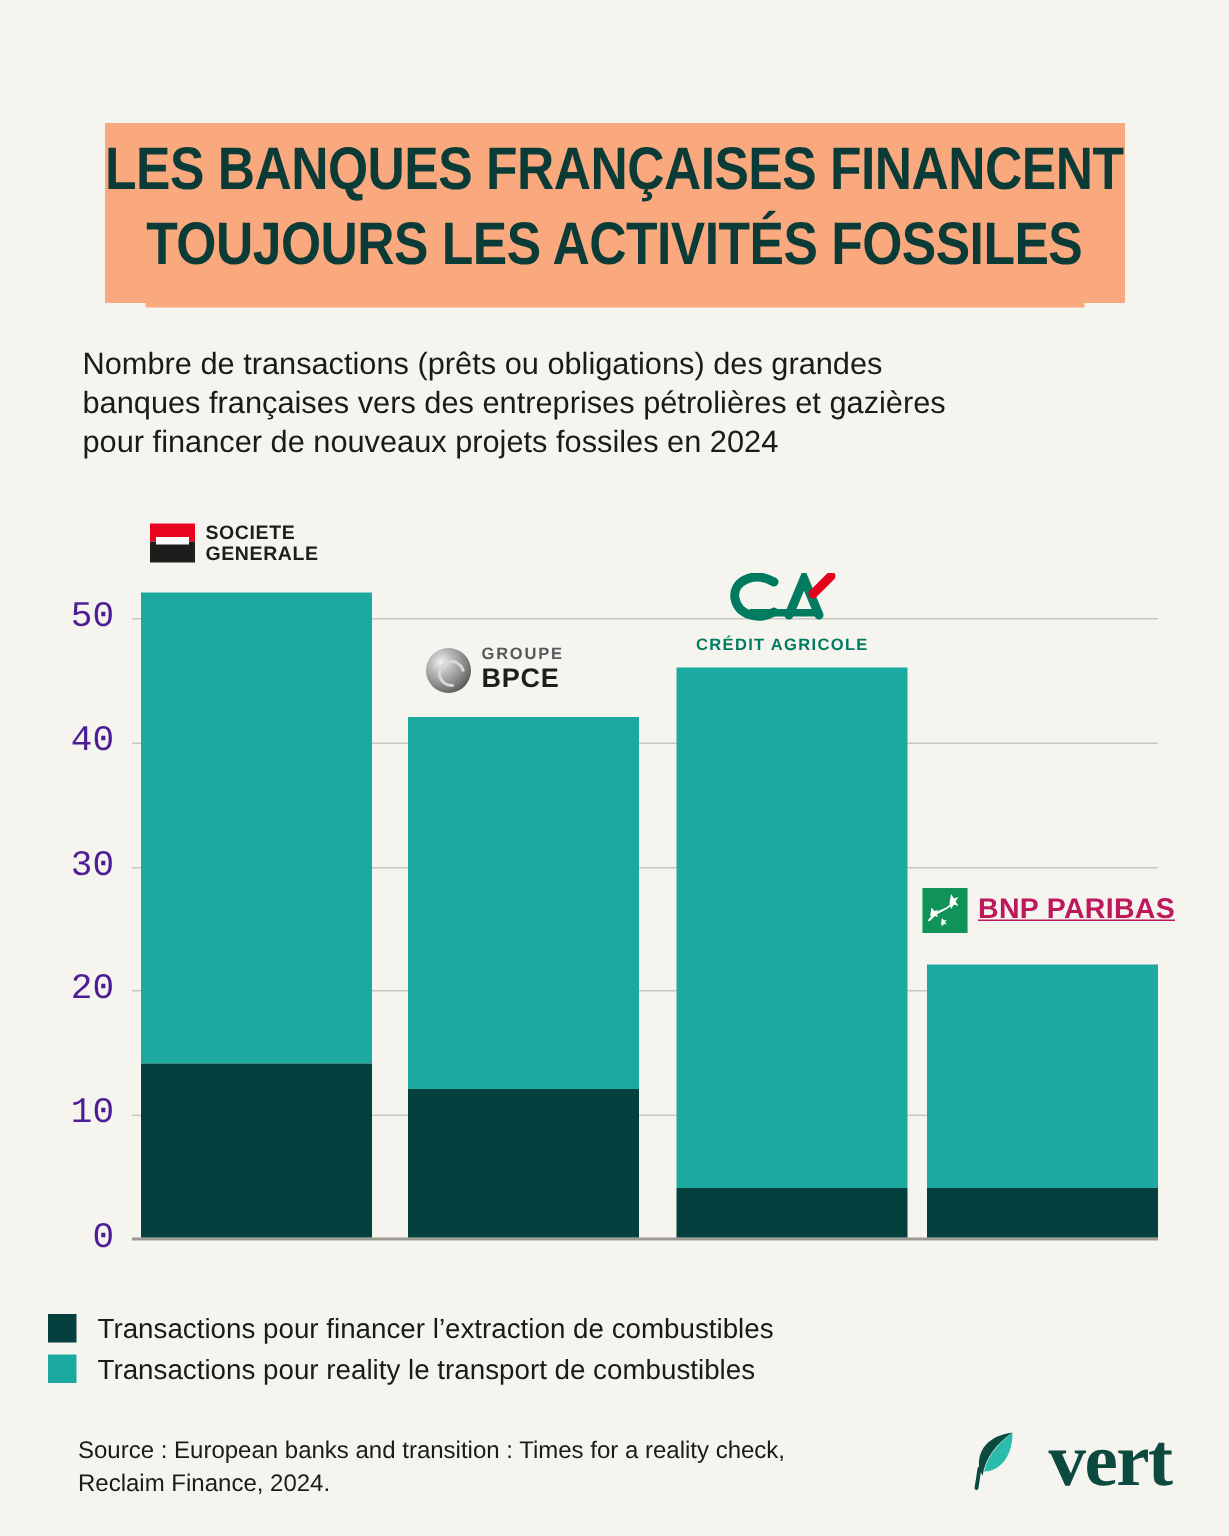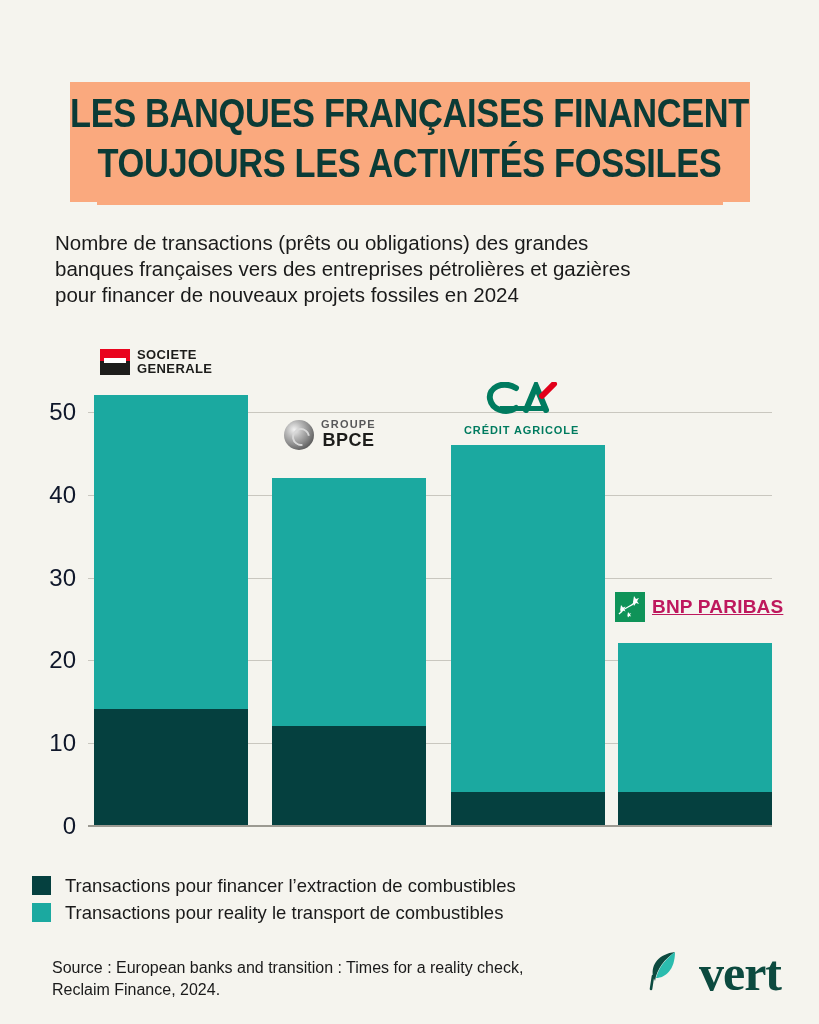--- a/index.html
+++ b/index.html
@@ -59,22 +59,23 @@
   .gridline {
     position: absolute;
     left: 88px; width: 684px; height: 1px;
     background: #c9c7bf;
   }
   .ytick {
     position: absolute;
     left: 18px; width: 58px;
     text-align: right;
     font-size: 24px;
-    color: #0f172a;
+    color: #4c1d95;
     line-height: 24px;
+    font-family: Liberation Mono, monospace;
   }
   #baseline {
     position: absolute;
     left: 88px; width: 684px; height: 2px;
     top: 495px;
     background: #9c9a92;
   }
   .bar {
     position: absolute;
     width: 154px;
@@ -113,21 +114,21 @@
   #legend { position: absolute; left: 32px; top: 872px; }
   .legend-row { display:flex; align-items:center; gap:14px; height: 27px; }
   .legend-swatch { width: 19px; height: 19px; flex:none; }
   .legend-label { font-size: 18.5px; color:#1a1a1a; }
 
   
   #source {
     position:absolute; left:24px; top:957px; width:540px;
     font-size: 16px; line-height: 22px; color:#1a1a1a; white-space: pre-line; margin-left: 28px;
   }
-  #vert-logo { position:absolute; right:38px; top:948px; display:flex; gap:20px; }
+  #vert-logo { position:absolute; right:38px; top:948px; display:flex; align-items:center; gap:20px; }
   #vert-word { font-family:"Liberation Serif", serif; font-weight:700; font-size:50px; color:#0c4a3f; line-height:50px; letter-spacing:-1px; }
 </style>
 </head>
 <body>
 
 <div id="page">
 
   <div id="title-band"></div>
   <div id="title-band-2"></div>
   <div id="title-text">LES BANQUES FRANÇAISES FINANCENT
@@ -166,21 +167,21 @@
       <div class="lg-sg-text">
         <div>SOCIETE</div>
         <div>GENERALE</div>
       </div>
     </div>
 
     <div class="bar" style="left:272px; top:148px; height:347px;">
       <div class="seg-top" style="top:0px;   height:248px;"></div>
       <div class="seg-bottom" style="top:248px; height:99px;"></div>
     </div>
-    <div class="bar-logo" style="left:284px; top:88px;text-align:center;">
+    <div class="bar-logo" style="left:284px; top:100px;">
       <div class="lg-bpce-mark"></div>
       <div class="lg-bpce-text">
         <div class="g">GROUPE</div>
         <div class="n">BPCE</div>
       </div>
     </div>
 
     <div class="bar" style="left:451px; top:115px; height:380px;">
       <div class="seg-top" style="top:0px;   height:347px;"></div>
       <div class="seg-bottom" style="top:347px; height:33px;"></div>

